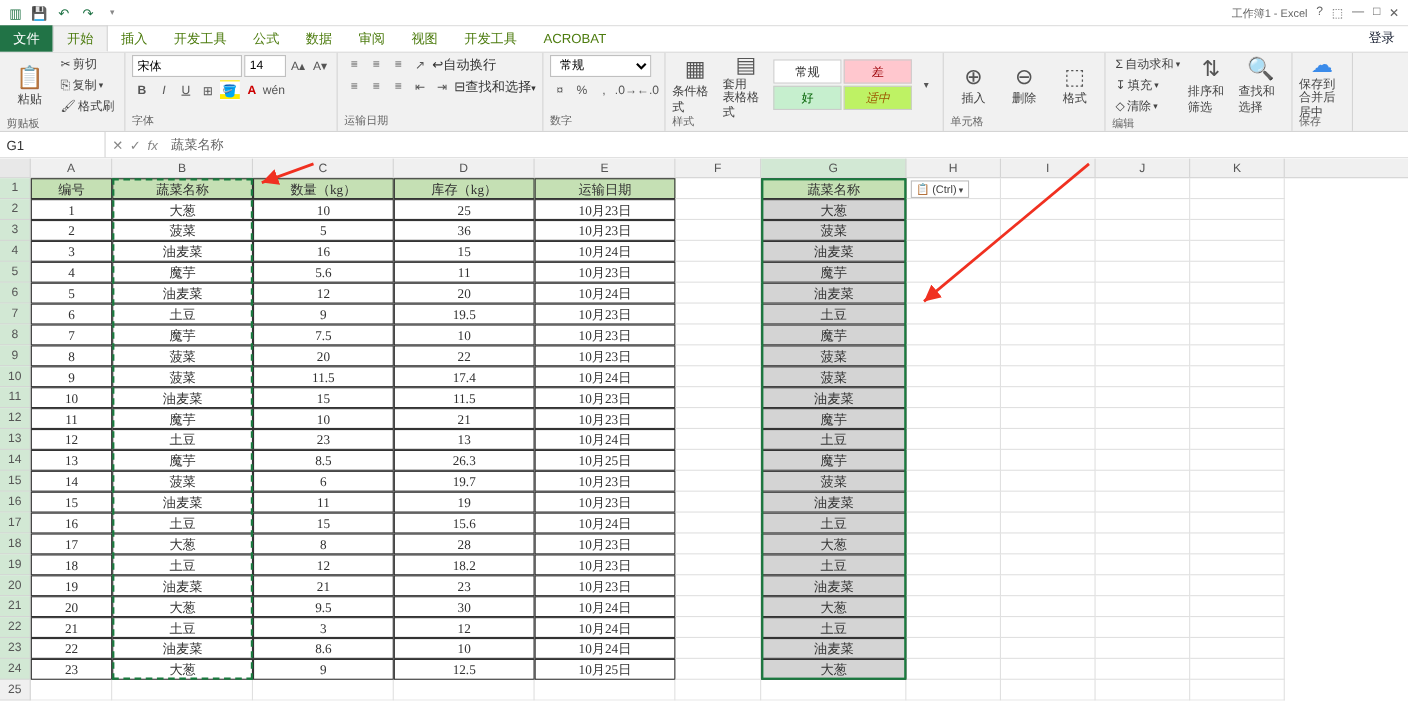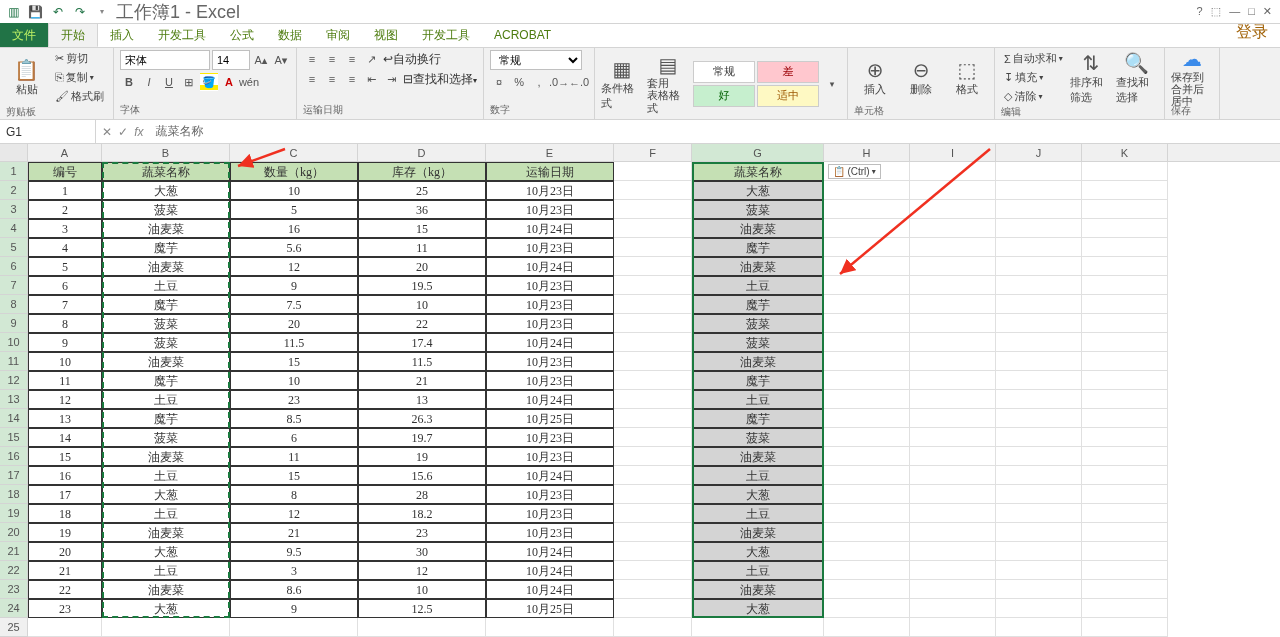--- a/index.html
+++ b/index.html
@@ -2,41 +2,41 @@
 <html><head>
 <meta charset="utf-8">
 <style>
 * { margin: 0; padding: 0; box-sizing: border-box; font-family: "Microsoft YaHei", SimSun, sans-serif; }
 body { background: #fff; font-size: 12px; color: #333; overflow: hidden; width: 1280px; height: 637px; position: relative; }
 
 
 .titlebar { height: 24px; background: #fff; display: flex; align-items: center; border-bottom: 1px solid #d4d4d4; }
 .titlebar .qat { display: flex; align-items: center; gap: 6px; padding: 0 6px; }
 .titlebar .qat .icon-cell { width: 16px; height: 16px; display: flex; align-items: center; justify-content: center; color: #217346; font-size: 12px; }
-.titlebar .title-center { flex: 1; text-align: left; font-size: 18px; color: #666; }
+.titlebar .title-center { flex: 1; text-align: right; font-size: 10px; color: #666; }
 .titlebar .winctl { display: flex; gap: 8px; padding: 0 8px; color: #666; font-size: 11px; }
 
 
 .ribbon-tabs { height: 24px; background: #fff; display: flex; align-items: flex-end; border-bottom: 1px solid #d4d4d4; }
-.ribbon-tabs .file-tab { background: #217346; color: #bef264; padding: 4px 12px; font-size: 12px; height: 24px; display: flex; align-items: center; }
+.ribbon-tabs .file-tab { background: #217346; color: #ffffff; padding: 4px 12px; font-size: 12px; height: 24px; display: flex; align-items: center; }
 .ribbon-tabs .tab { padding: 4px 12px; font-size: 12px; color: #4d7c0f; height: 24px; display: flex; align-items: center; cursor: pointer; }
 .ribbon-tabs .tab.active { border: 1px solid #d4d4d4; border-bottom: 1px solid #f1f1f1; background: #f1f1f1; }
-.ribbon-tabs .login { margin-left: auto; padding: 4px 12px; color: #a16207; font-size: 16px; margin-top: 28px; }
+.ribbon-tabs .login { margin-left: auto; padding: 4px 12px; color: #0f172a; font-size: 12px; margin-top: 28px; }
 
 
 .ribbon { height: 72px; background: #f1f1f1; border-bottom: 1px solid #d4d4d4; display: flex; }
 .ribbon .group { border-right: 1px solid #d4d4d4; padding: 2px 6px; display: flex; flex-direction: column; justify-content: space-between; }
 .ribbon .group-label { font-size: 10px; color: #666; }
 .ribbon .group-content { display: flex; align-items: center; gap: 4px; flex: 1; }
 .ribbon .big-btn { display: flex; flex-direction: column; align-items: center; justify-content: center; width: 42px; height: 54px; font-size: 11px; color: #444; }
 .ribbon .big-btn .bicon { font-size: 20px; color: #555; }
 .ribbon .small-row { display: flex; flex-direction: column; gap: 2px; font-size: 11px; color: #444; }
 .ribbon .small-row .sitem { display: flex; align-items: center; gap: 2px; padding: 1px 3px; }
 .ribbon select, .ribbon .combo { font-size: 11px; border: 1px solid #c0c0c0; background: #fff; padding: 1px 4px; height: 20px; }
-.ribbon .font-combo { width: 90px; }
+.ribbon .font-combo { width: 100px; }
 .ribbon .size-combo { width: 38px; }
 .ribbon .mini-btn { width: 18px; height: 18px; border: 1px solid transparent; display: inline-flex; align-items: center; justify-content: center; font-size: 11px; color: #555; }
 .ribbon .style-gallery { display: flex; gap: 2px; }
 .ribbon .style-cell { width: 62px; height: 22px; border: 1px solid #ccc; display: flex; align-items: center; justify-content: center; font-size: 11px; }
 
 
 .fxbar { height: 24px; border-bottom: 1px solid #d4d4d4; display: flex; align-items: center; background: #fff; position: relative; }
 .namebox { width: 96px; border-right: 1px solid #d4d4d4; padding: 0 6px; height: 100%; display: flex; align-items: center; font-size: 12px; }
 .fxbtns { display: flex; gap: 6px; padding: 0 6px; color: #888; align-items: center; }
 .fxinput { flex: 0 0 80px; padding: 0 6px; color: #666; font-size: 12px; }
@@ -207,25 +207,26 @@
           <span style="white-space:pre-line;line-height:1.1;">套用
 表格格式</span>
         </div>
       <div style="display:flex;flex-direction:column;gap:2px;">
         <div class="style-gallery">
           <div class="style-cell" style="background:#fff;">常规</div>
           <div class="style-cell" style="background:#ffc7ce;color:#9c0006;">差</div>
         </div>
         <div class="style-gallery">
           <div class="style-cell" style="background:#c6efce;color:#006100;">好</div>
-          <div class="style-cell" style="background:#fef9c3;color:#9c5700;">适中</div>
+          <div class="style-cell" style="background:#bef264;color:#9c5700;font-style:italic;">适中</div>
         </div>
       </div>
       <span class="mini-btn" style="font-size:9px;">▾</span>
     </div>
+    <div class="group-label">样式</div>
   </div>
 
   <div class="group">
     <div class="group-content">
       <div class="big-btn">
           <span class="bicon">⊕</span>
           <span>插入</span>
         </div>
       <div class="big-btn">
           <span class="bicon">⊖</span>

